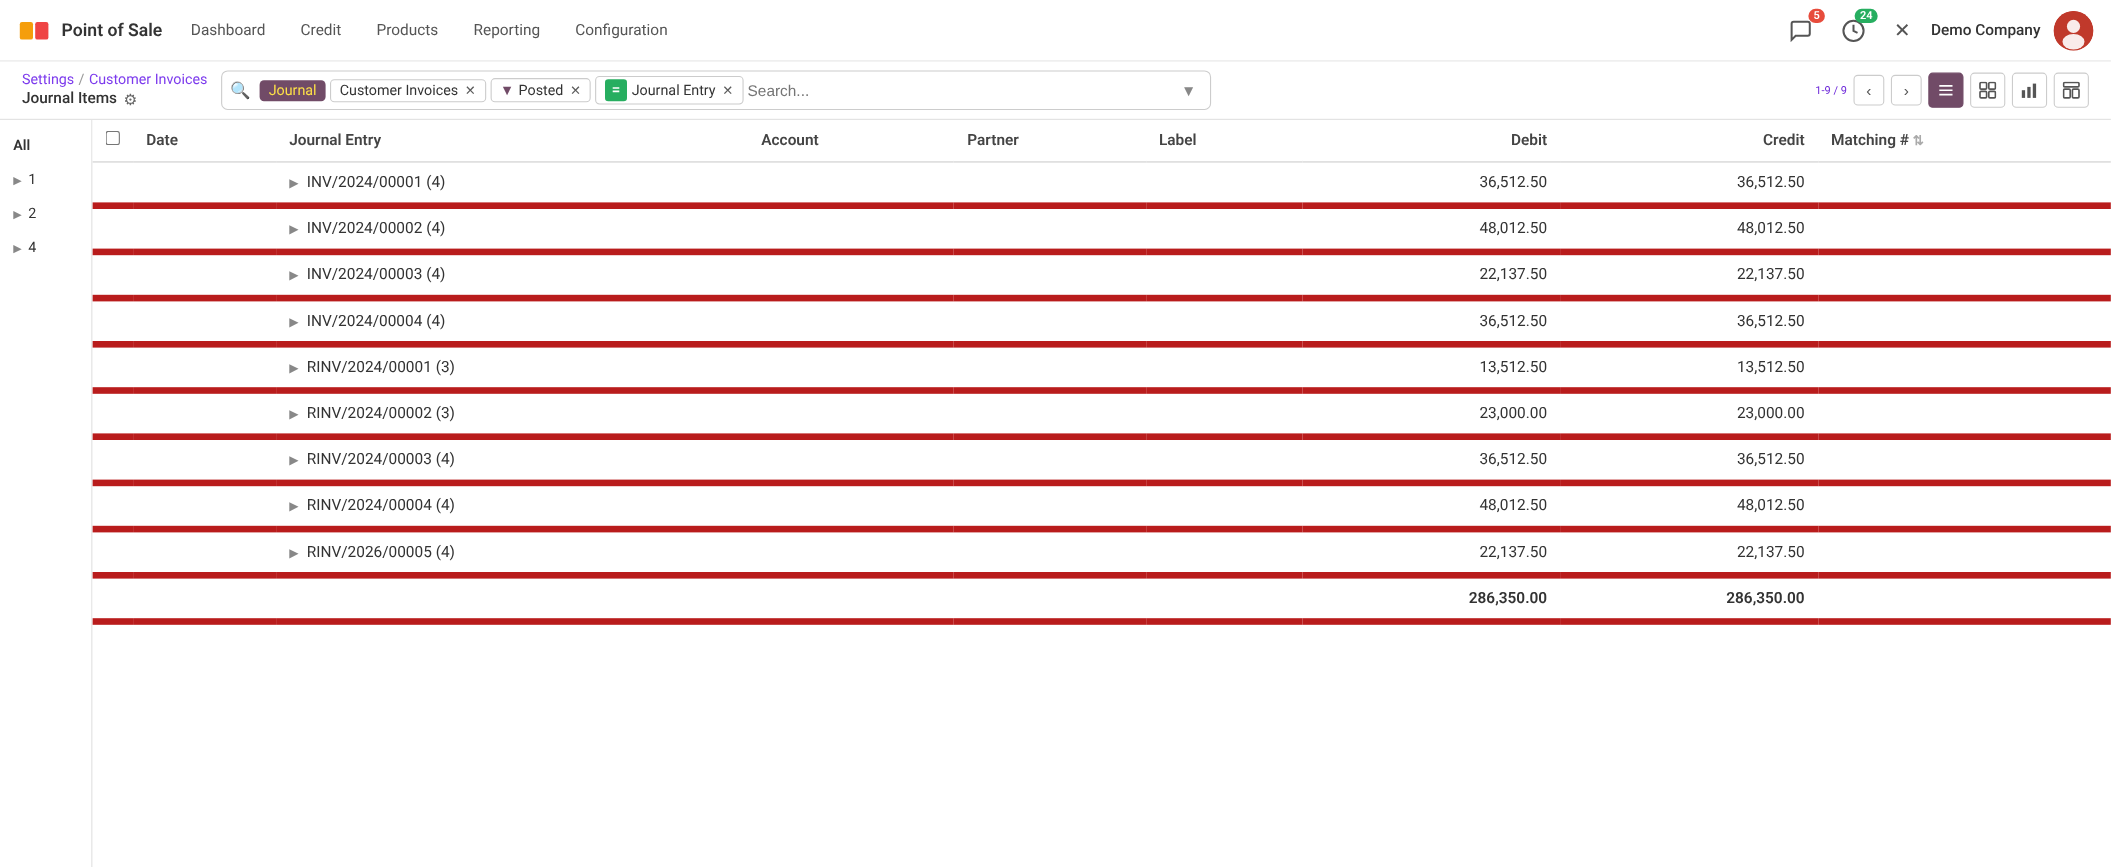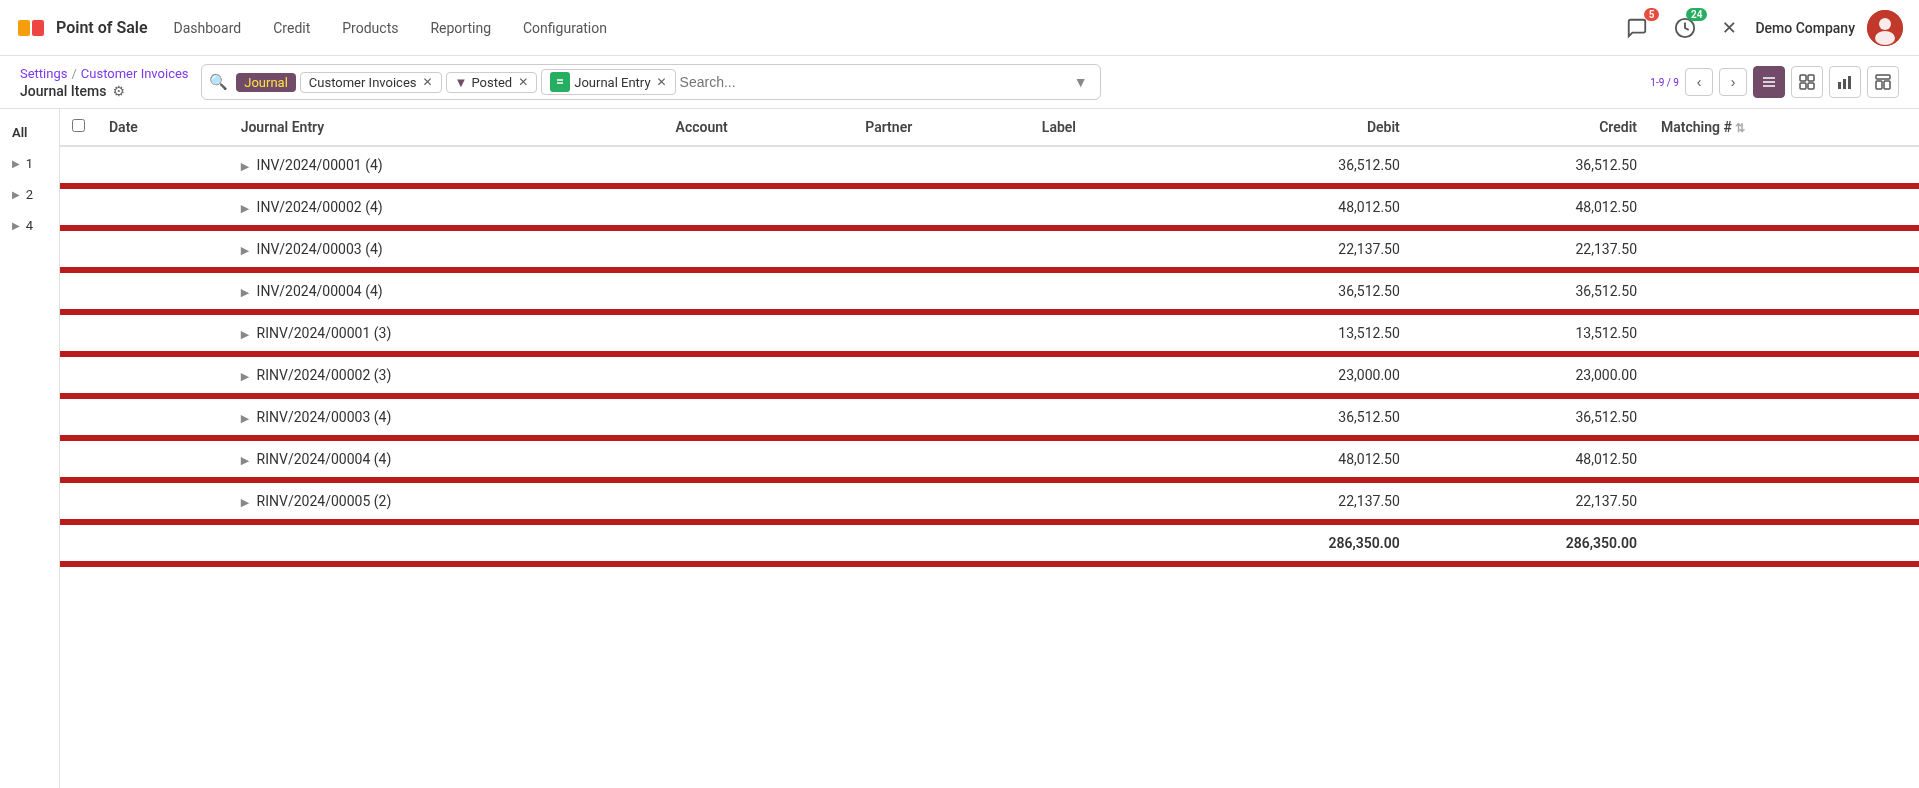--- a/index.html
+++ b/index.html
@@ -266,21 +266,21 @@
 
     
     .main-content {
       display: flex;
       height: calc(100vh - 108px);
       overflow: hidden;
     }
 
     
     .sidebar-groups {
-      width: 60px;
+      width: 84px;
       border-right: 1px solid #e0e0e0;
       padding: 8px 0;
       overflow-y: auto;
       background: #fff;
     }
     .group-header {
       padding: 8px 12px;
       font-weight: 600;
       font-size: 13px;
       color: #333;
@@ -639,21 +639,21 @@
           <td class="numeric">48,012.50</td>
           <td class="numeric">48,012.50</td>
           <td></td>
         </tr>
 
         <tr>
           <td></td>
           <td></td>
           <td>
             <span class="row-expander">▶</span>
-            <span>RINV/2024/00005 (2)</span>
+            <span>RINV/2026/00005 (4)</span>
           </td>
           <td></td>
           <td></td>
           <td></td>
           <td class="numeric">22,137.50</td>
           <td class="numeric">22,137.50</td>
           <td></td>
         </tr>
 
         <tr class="total-row">

